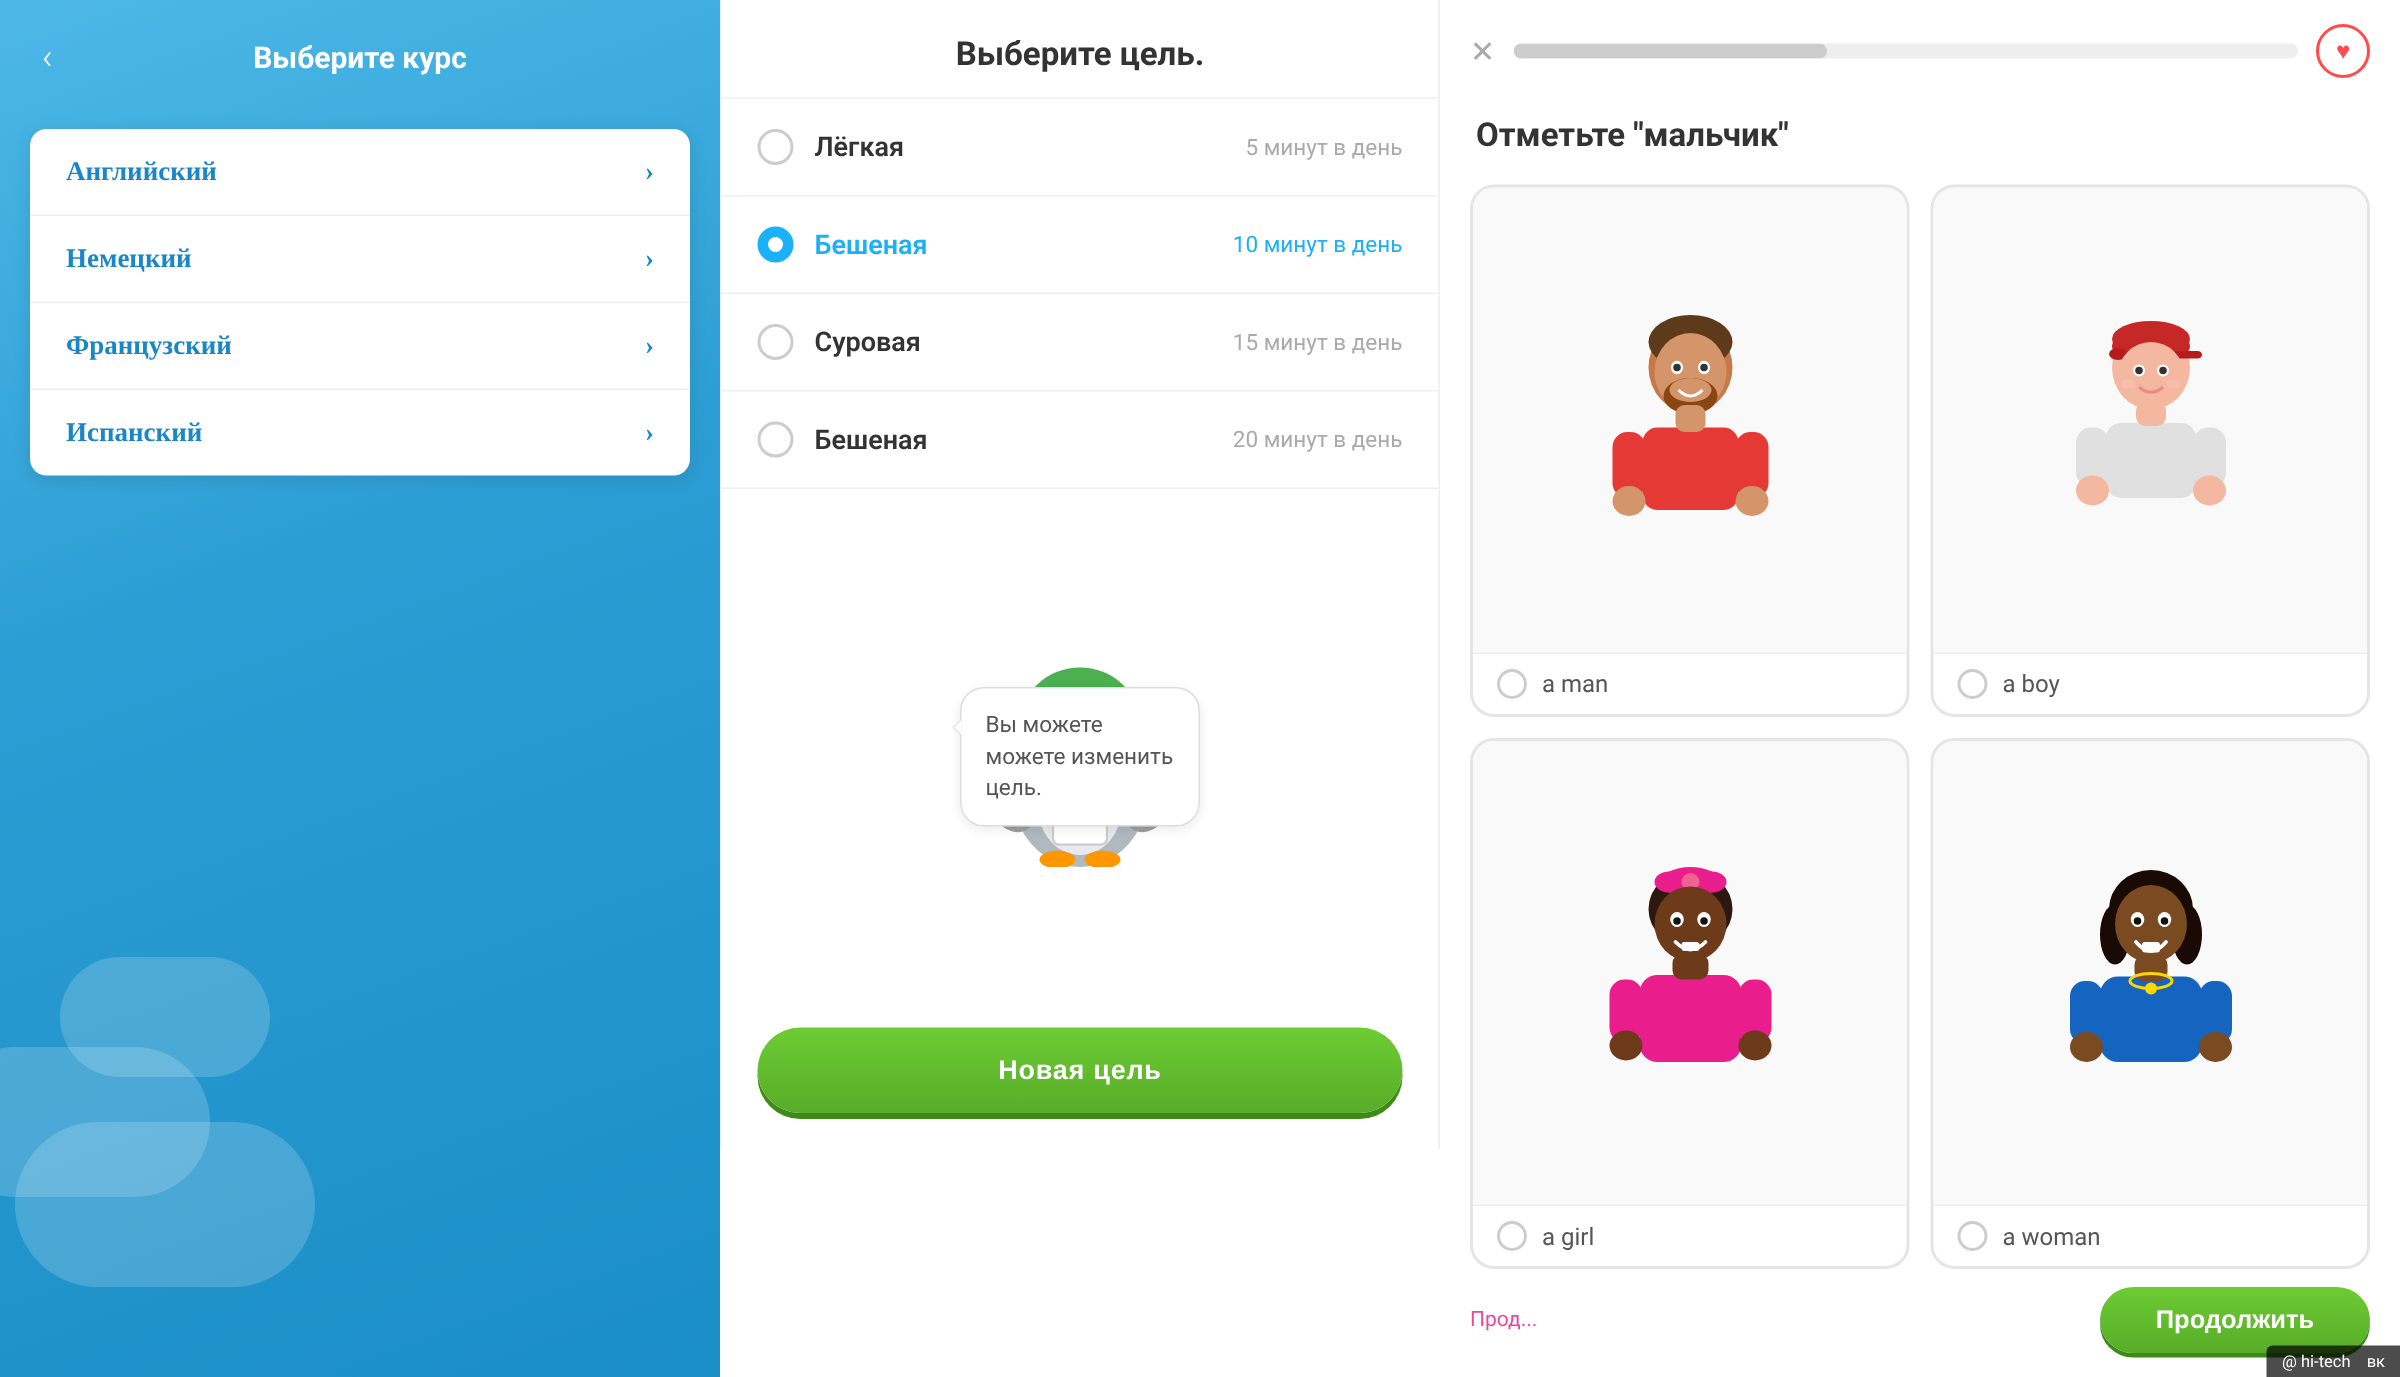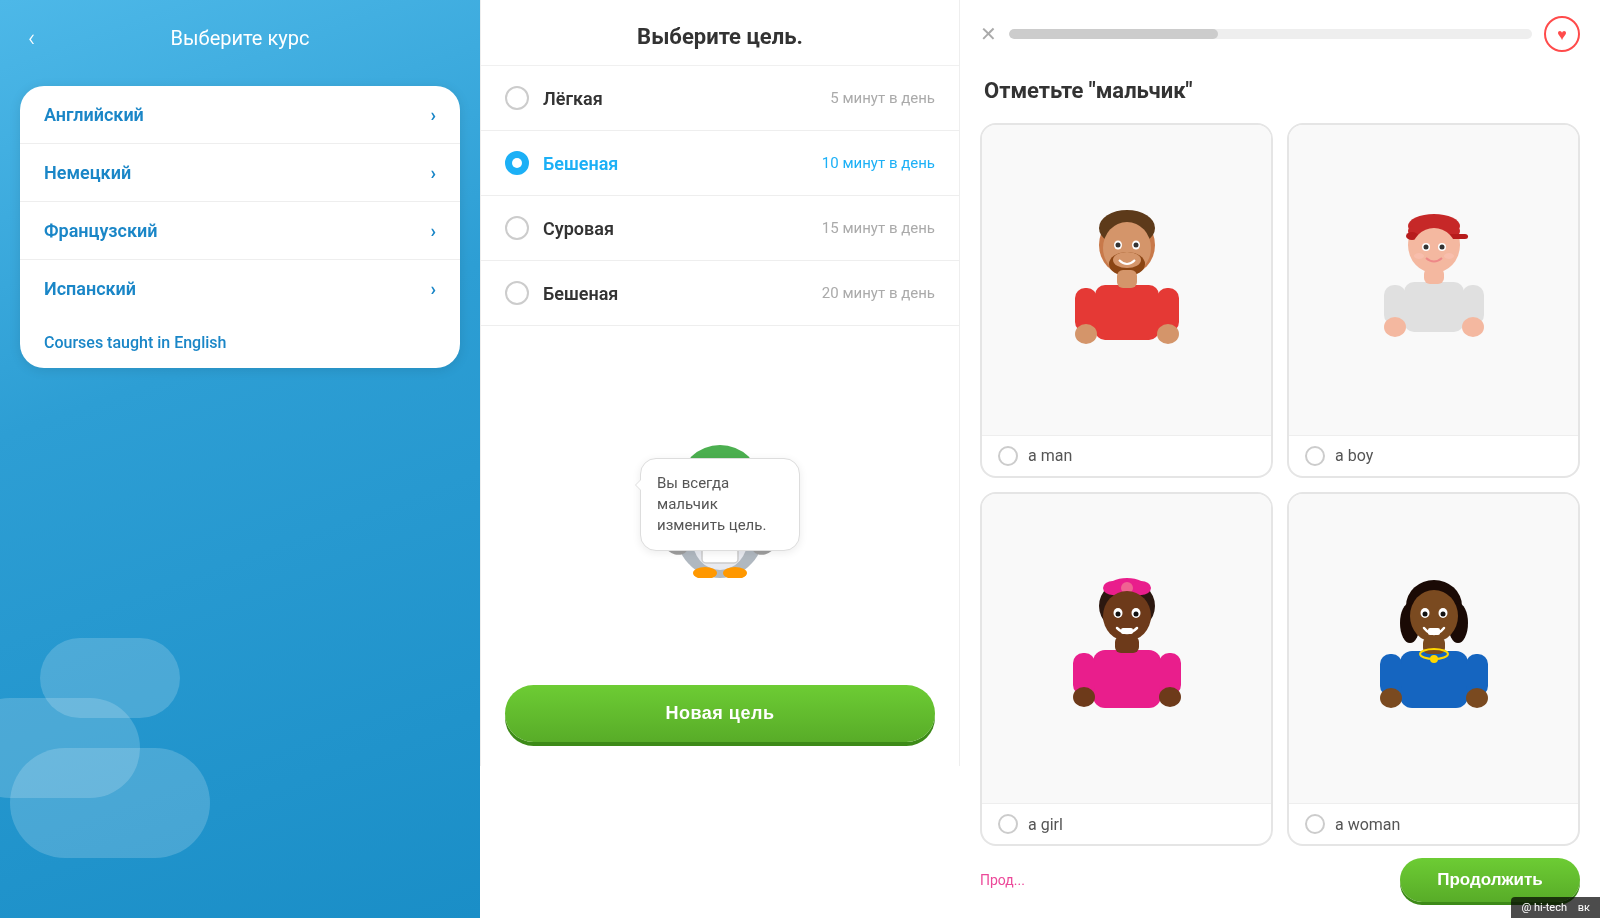--- a/index.html
+++ b/index.html
@@ -46,33 +46,34 @@
       color: #fff;
       font-size: 24px;
       cursor: pointer;
       padding: 4px 8px;
       font-weight: 300;
     }
 
     .panel-title {
       color: #fff;
       font-size: 20px;
-      font-weight: 400;
+      font-weight: 700;
       position: absolute;
       left: 50%;
       transform: translateX(-50%);
     }
 
     .courses-card {
       background: #fff;
-      border-radius: 24px;
+      border-radius: 11px;
       width: 440px;
       margin: 10px 20px;
       overflow: hidden;
       box-shadow: 0 2px 12px rgba(0,0,0,0.1);
+      font-family: Liberation Serif, serif;
     }
 
     .course-item {
       display: flex;
       align-items: center;
       justify-content: space-between;
       padding: 18px 24px;
       border-bottom: 1px solid #eee;
       cursor: pointer;
     }
@@ -396,21 +397,20 @@
         </div>
         <div class="course-item">
           <span class="course-item-label">Французский</span>
                      <span class="course-chevron">›</span>
         </div>
         <div class="course-item">
           <span class="course-item-label">Испанский</span>
                      <span class="course-chevron">›</span>
         </div>
       </div>
-    <div class="courses-link">Courses taught in English</div>
   </div>
 </div>
 
 <div class="panel-goal">
   <div class="goal-header">
     <span class="goal-title">Выберите цель.</span>
   </div>
 
   <div class="goal-options" id="goal-options-list">
       <div class="goal-option">
@@ -468,21 +468,21 @@
 
         <rect x="52" y="105" width="36" height="40" rx="4" fill="#fff" stroke="#ccc" stroke-width="1.5"></rect>
         <rect x="56" y="100" width="28" height="8" rx="4" fill="#9e9e9e"></rect>
         <line x1="57" y1="115" x2="83" y2="115" stroke="#ccc" stroke-width="1.5"></line>
         <line x1="57" y1="122" x2="83" y2="122" stroke="#ccc" stroke-width="1.5"></line>
         <line x1="57" y1="129" x2="75" y2="129" stroke="#ccc" stroke-width="1.5"></line>
 
         <ellipse cx="55" cy="155" rx="12" ry="6" fill="#ff9800"></ellipse>
         <ellipse cx="85" cy="155" rx="12" ry="6" fill="#ff9800"></ellipse>
       </svg>
-      <div class="speech-bubble">Вы всегда мальчик изменить цель.</div>
+      <div class="speech-bubble">Вы можете можете изменить цель.</div>
     </div>
   </div>
 
   <div class="goal-btn-area">
     <button class="goal-btn">Новая цель</button>
   </div>
 </div>
 
 <div class="panel-quiz" style="position:relative;">
   <div class="quiz-topbar">

